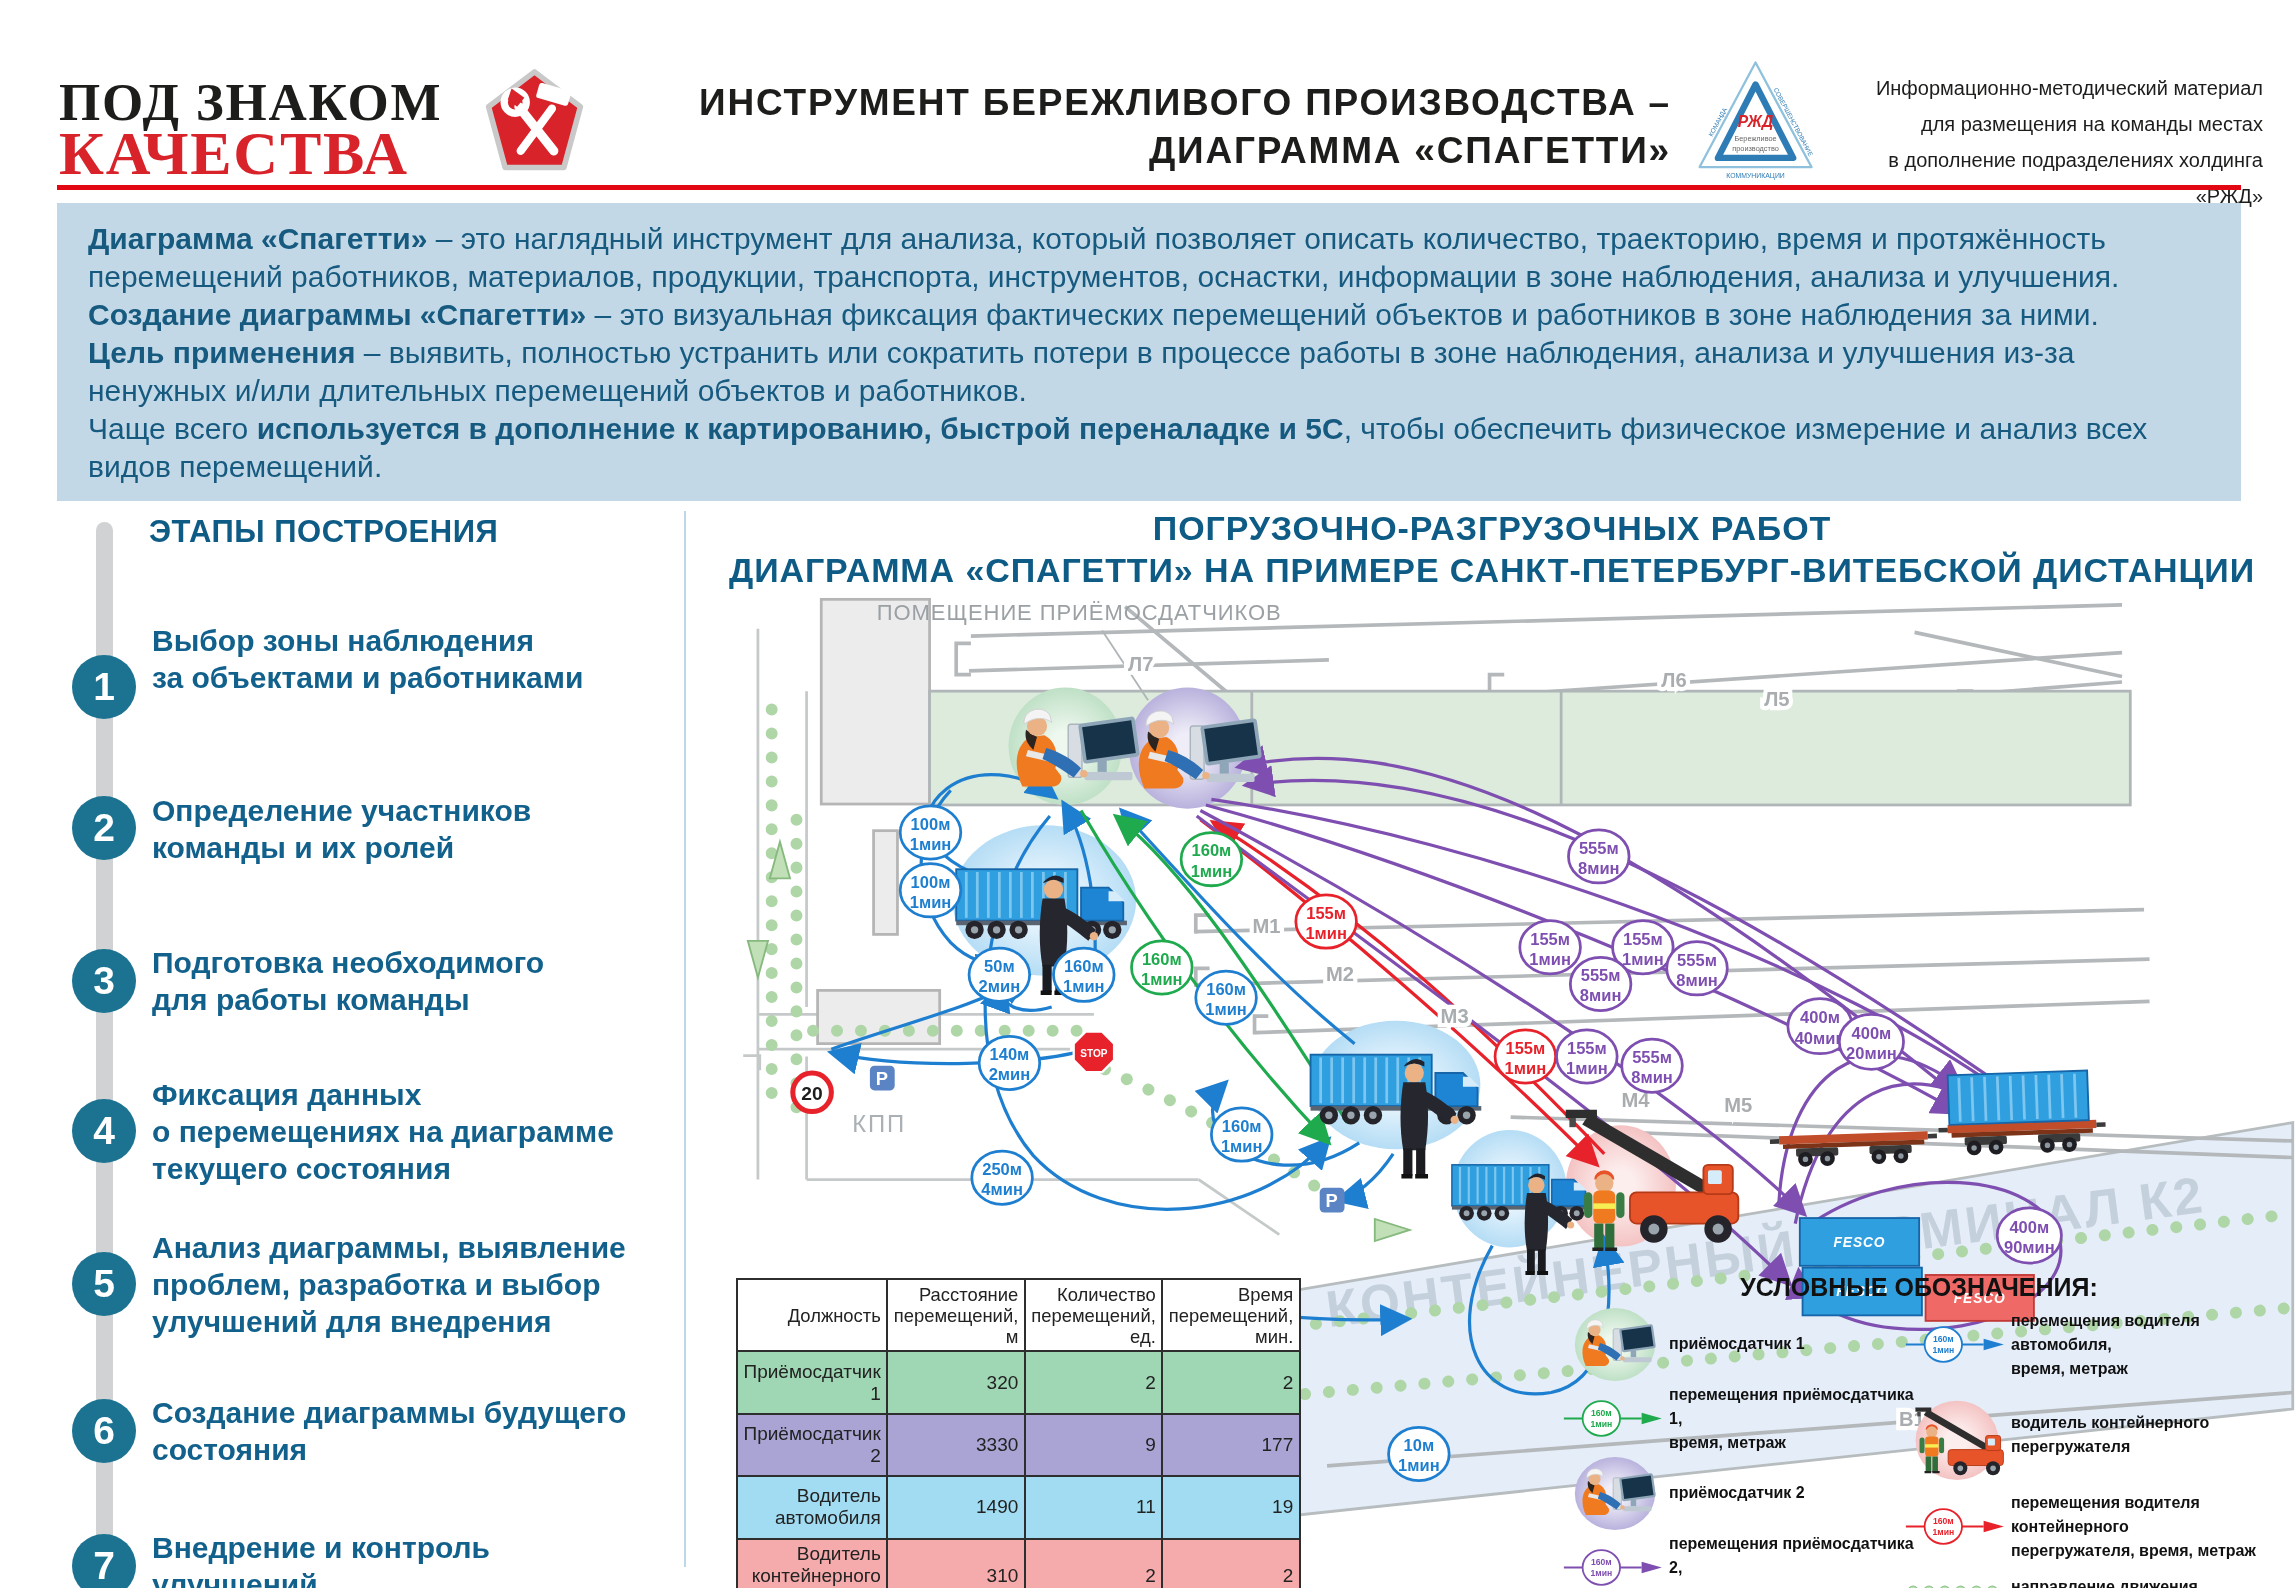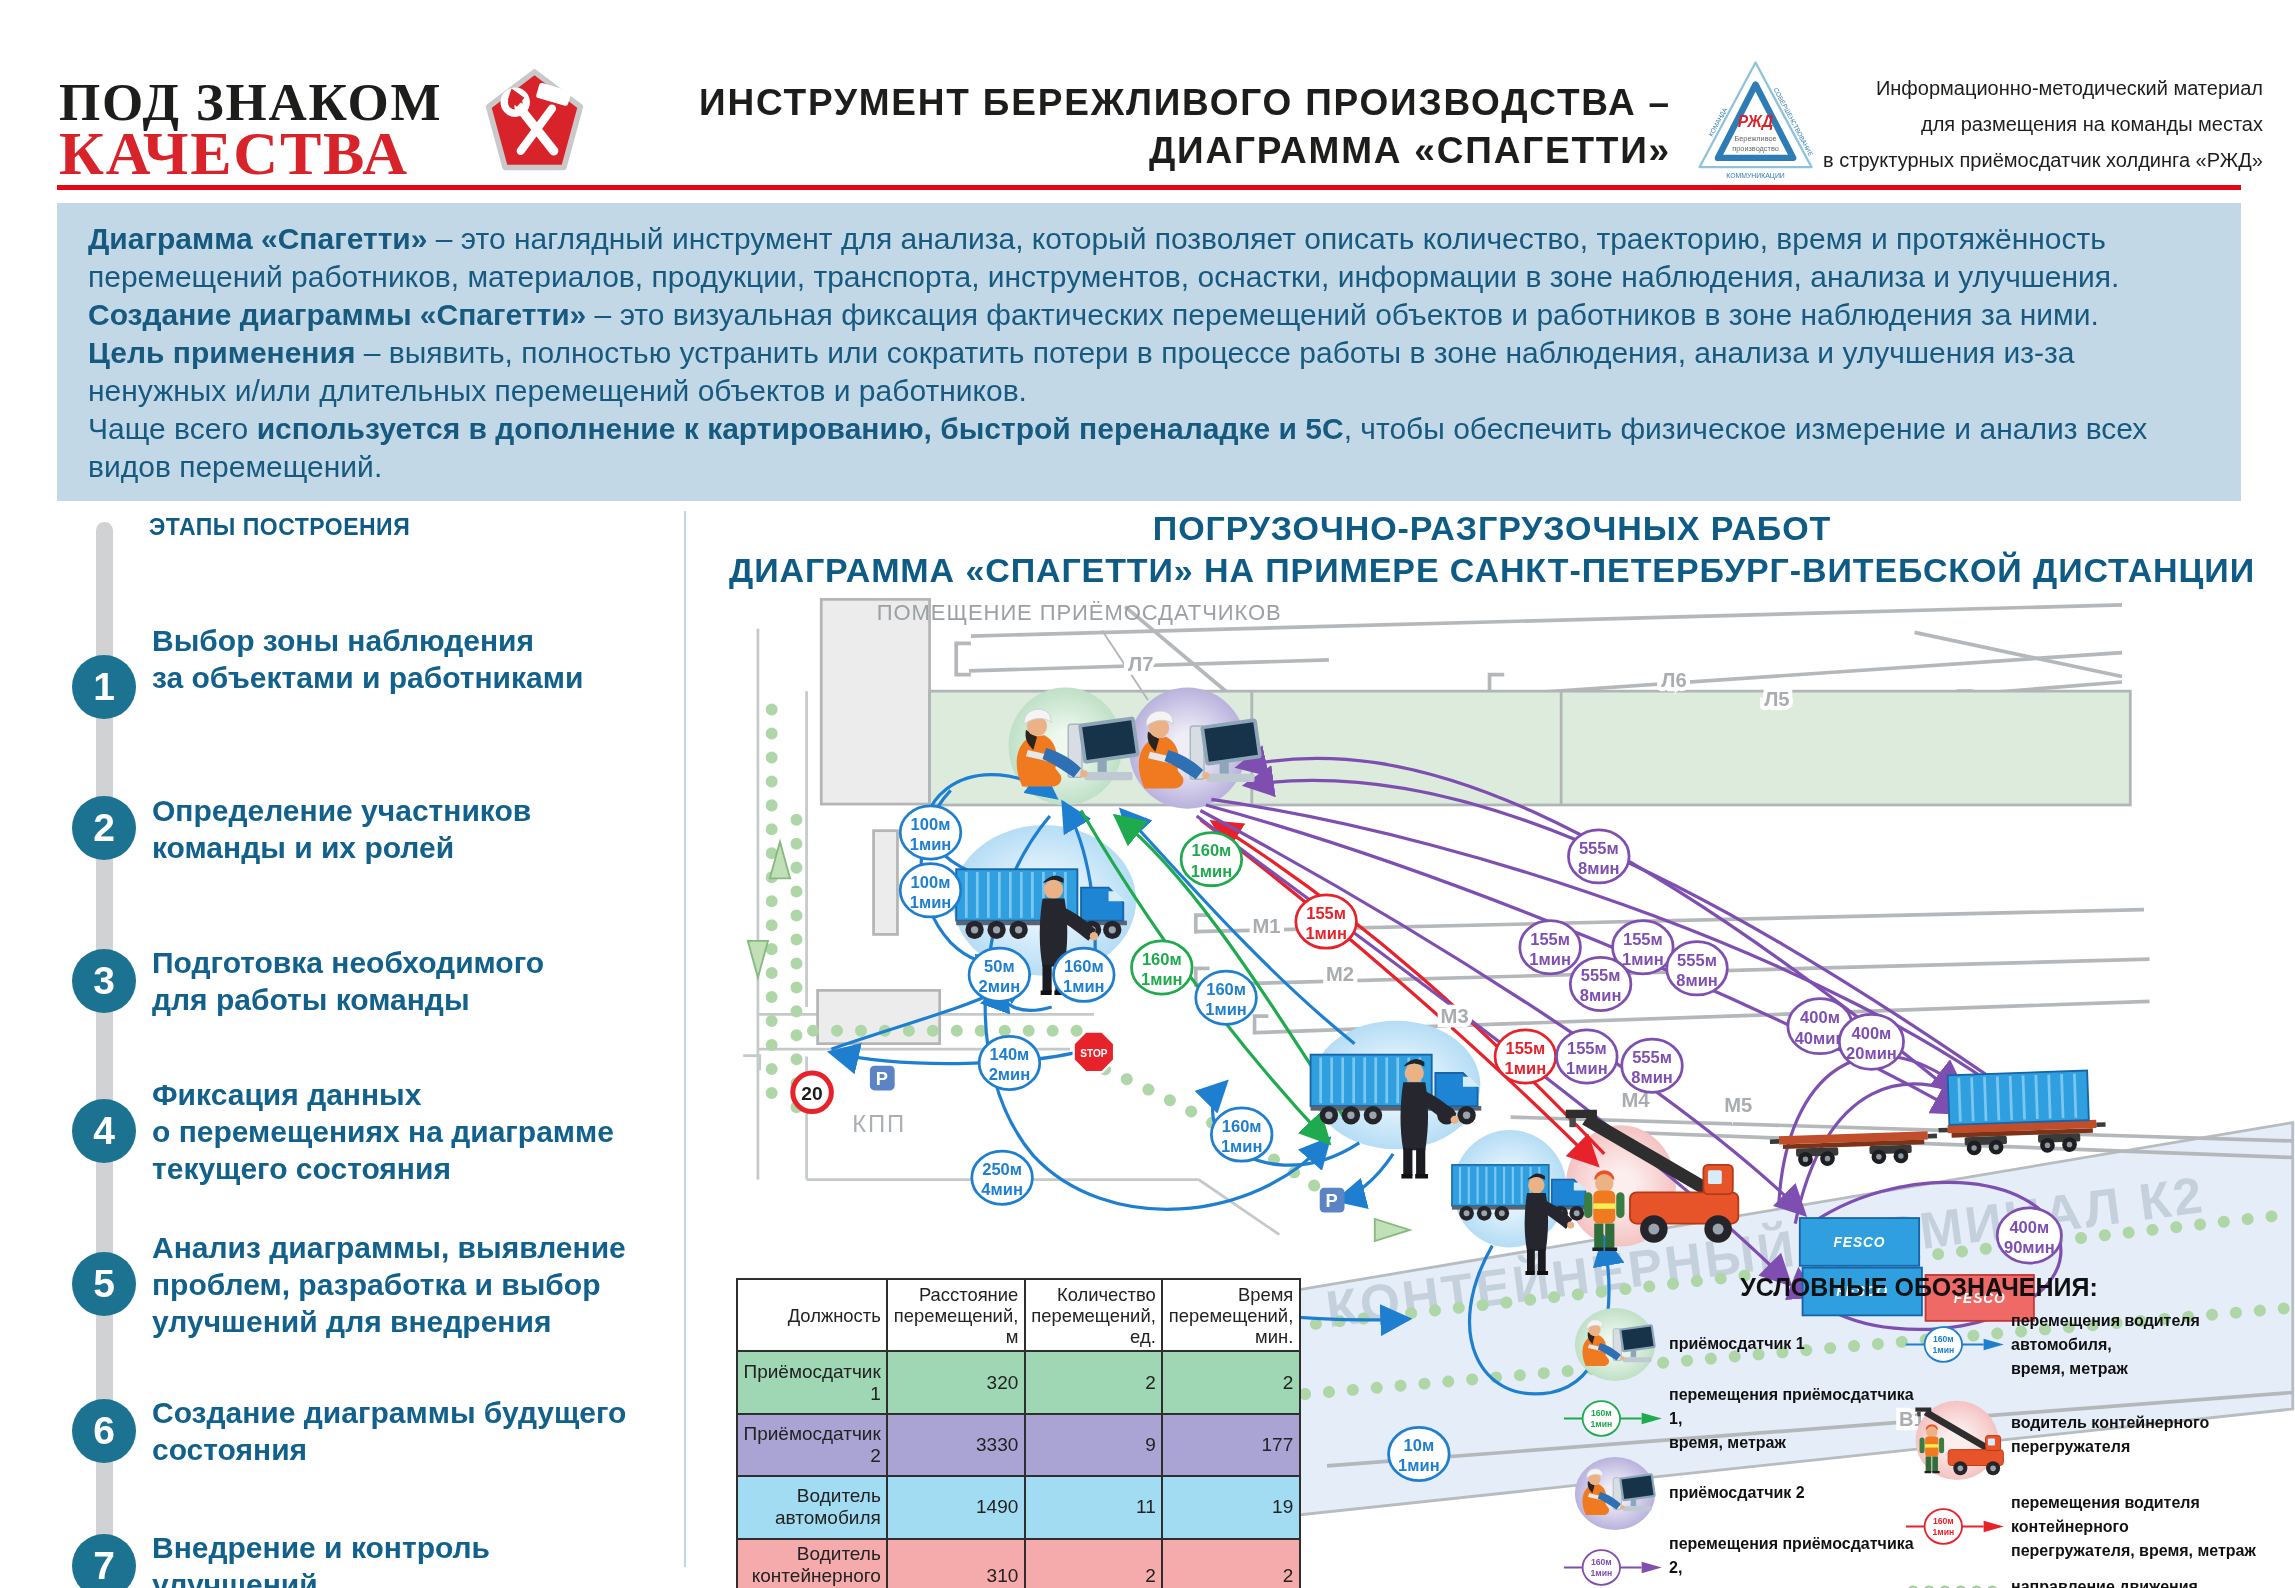--- a/index.html
+++ b/index.html
@@ -20,21 +20,21 @@
             line-height:36px;color:#1d1d1b;}
   .red-rule{left:57px;top:185px;width:2184px;height:4.6px;background:#e30613;}
 
   
   .intro{left:57px;top:203px;width:2184px;height:298px;background:#c3d8e6;
          box-sizing:border-box;padding:16.5px 31px 0 31px;color:#175a80;
          font-size:30px;line-height:38px;}
   .intro b{font-weight:bold;}
 
   
-  .sb-title{left:149px;top:514px;font-size:23px;font-weight:bold;color:#0e5c86;letter-spacing:0.5px;}
+  .sb-title{left:149px;top:514px;font-size:31px;font-weight:bold;color:#0e5c86;letter-spacing:0.5px;}
   .sb-bar{left:96px;top:522px;width:16.5px;height:1027px;background:#d0d2d3;border-radius:8.3px;}
   .step-circle{width:64px;height:64px;border-radius:50%;background:#1b7391;color:#fff;
                display:flex;align-items:center;justify-content:center;
                font-size:39px;font-weight:bold;left:72px;}
   .step-text{left:152px;width:533px;font-size:30px;line-height:37px;font-weight:600;
              color:#12618c;white-space:pre-line;}
 
   
   .vline{left:684px;top:511px;width:1.8px;height:1056px;background:#bcd8e8;}
   .dgm-title{left:707px;top:507px;width:1570px;text-align:center;color:#0e5c86;
@@ -111,21 +111,21 @@
     <text x="67" y="92" text-anchor="middle" font-size="8" fill="#666">Бережливое</text>
     <text x="67" y="102" text-anchor="middle" font-size="8" fill="#666">производство</text>
     <text x="28" y="72" text-anchor="middle" font-size="7" fill="#2e7cb5" transform="rotate(-62 28 72)">КОМАНДА</text>
     <text x="106" y="72" text-anchor="middle" font-size="7" fill="#2e7cb5" transform="rotate(62 106 72)">СОВЕРШЕНСТВОВАНИЕ</text>
     <text x="67" y="132" text-anchor="middle" font-size="7.5" fill="#2e7cb5">КОММУНИКАЦИИ</text>
   </svg>
 
   <div class="abs hdr-info">
     <div>Информационно-методический материал</div>
     <div>для размещения на команды местах</div>
-    <div>в структурных приёмосдатчик холдинга «РЖД»</div>
+    <div>в дополнение подразделениях холдинга «РЖД»</div>
   </div>
 
   <div class="abs red-rule"></div>
 
   <div class="abs intro">
     <span><b>Диаграмма «Спагетти»</b><span> – это наглядный инструмент для анализа, который позволяет описать количество, траекторию, время и протяжённость перемещений работников, материалов, продукции, транспорта, инструментов, оснастки, информации в зоне наблюдения, анализа и улучшения.</span></span>
     <span><b>Создание диаграммы «Спагетти»</b><span> – это визуальная фиксация фактических перемещений объектов и работников в зоне наблюдения за ними.</span></span>
     <br>
     <span><b>Цель применения</b><span> – выявить, полностью устранить или сократить потери в процессе работы в зоне наблюдения, анализа и улучшения из-за ненужных и/или длительных перемещений объектов и работников.</span></span>
     <br>

